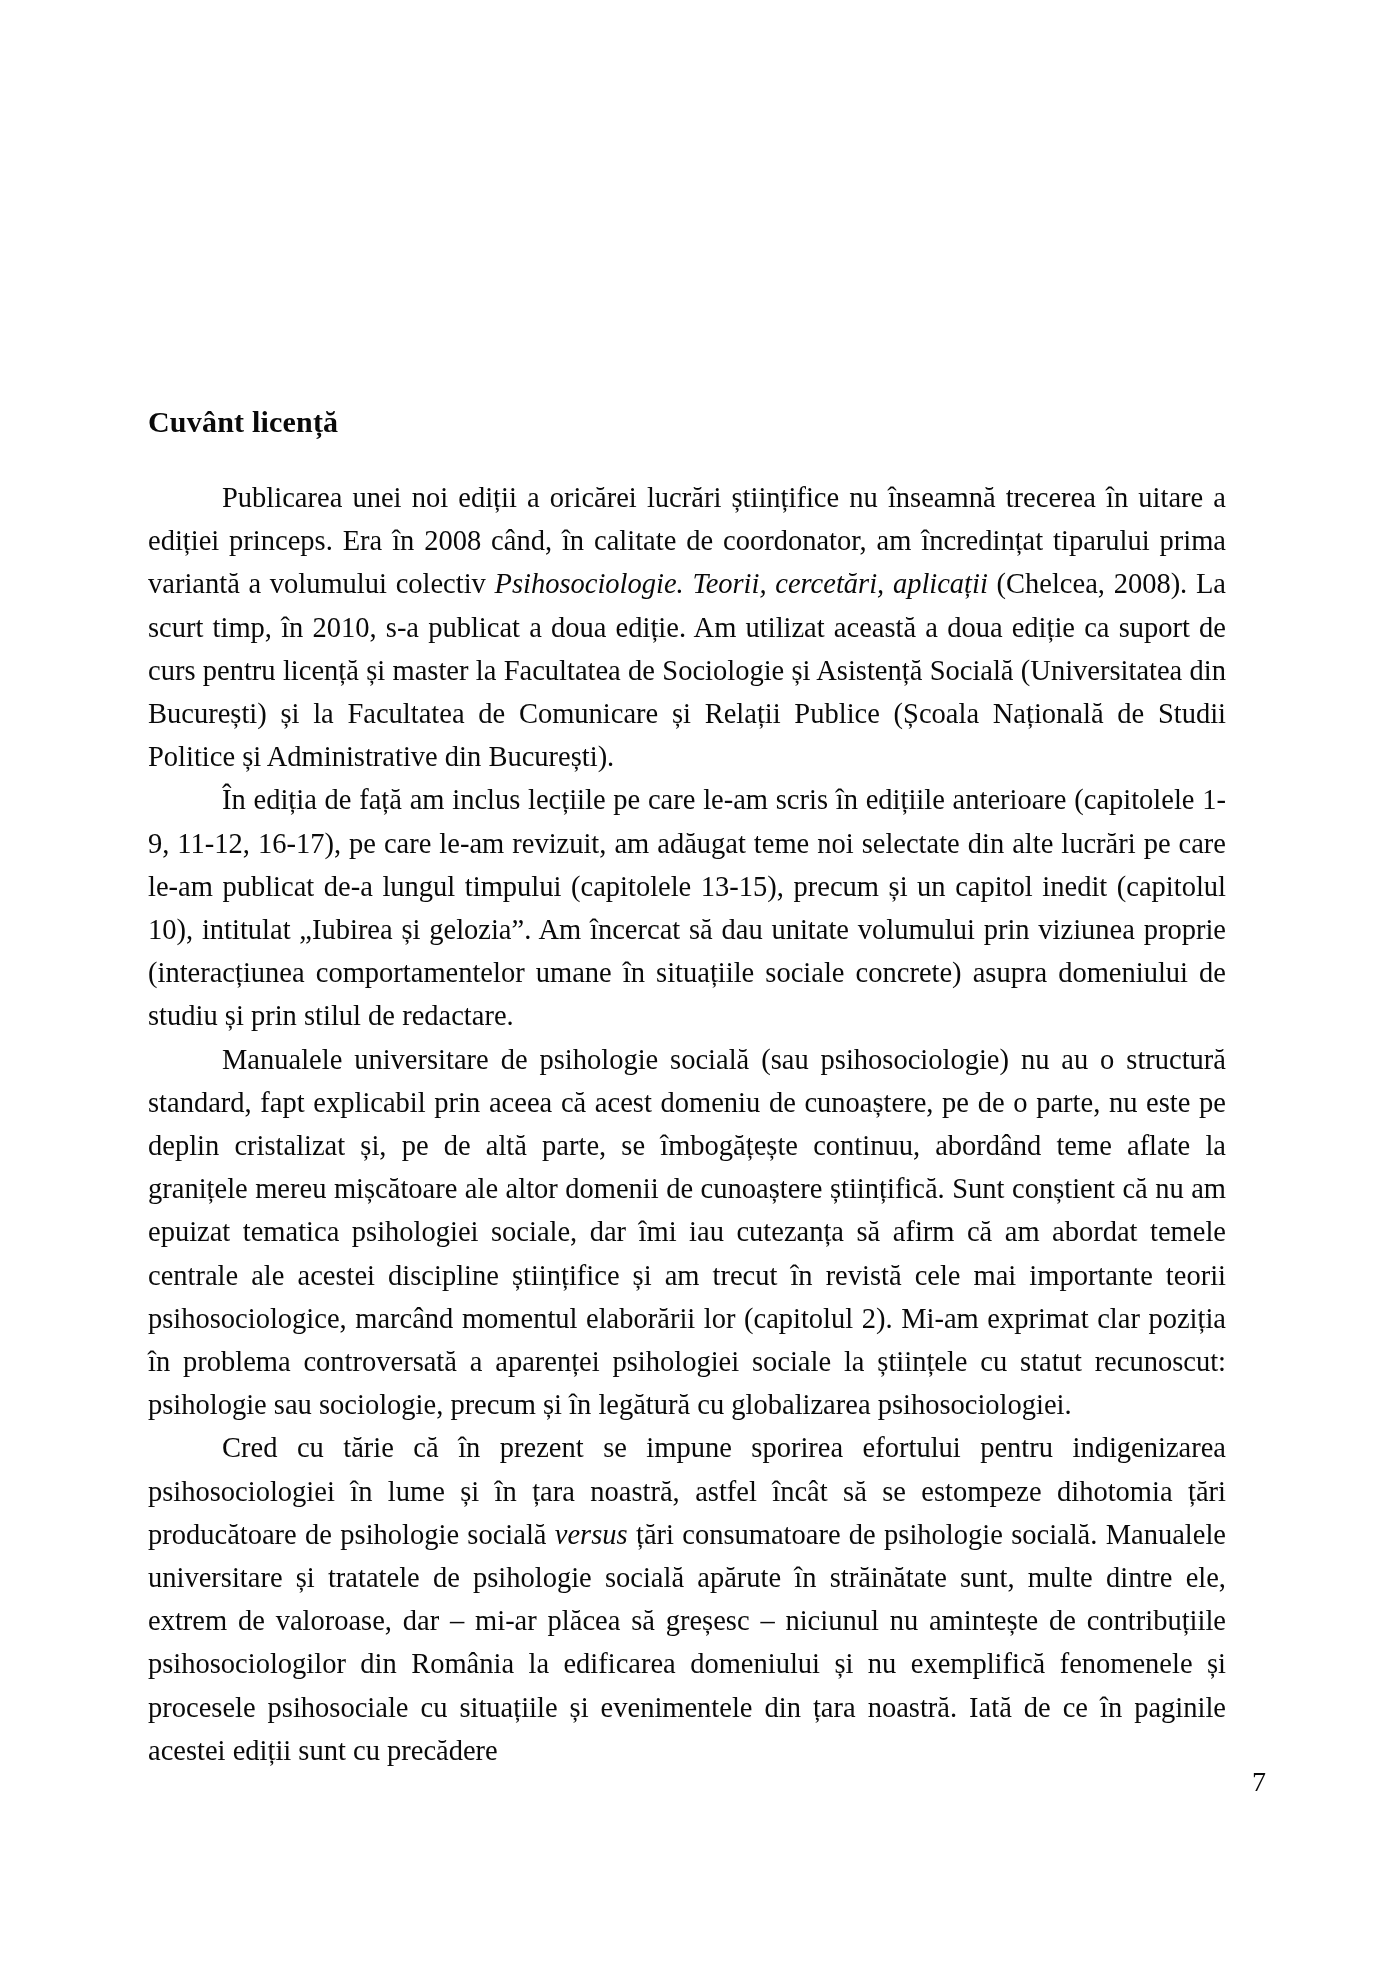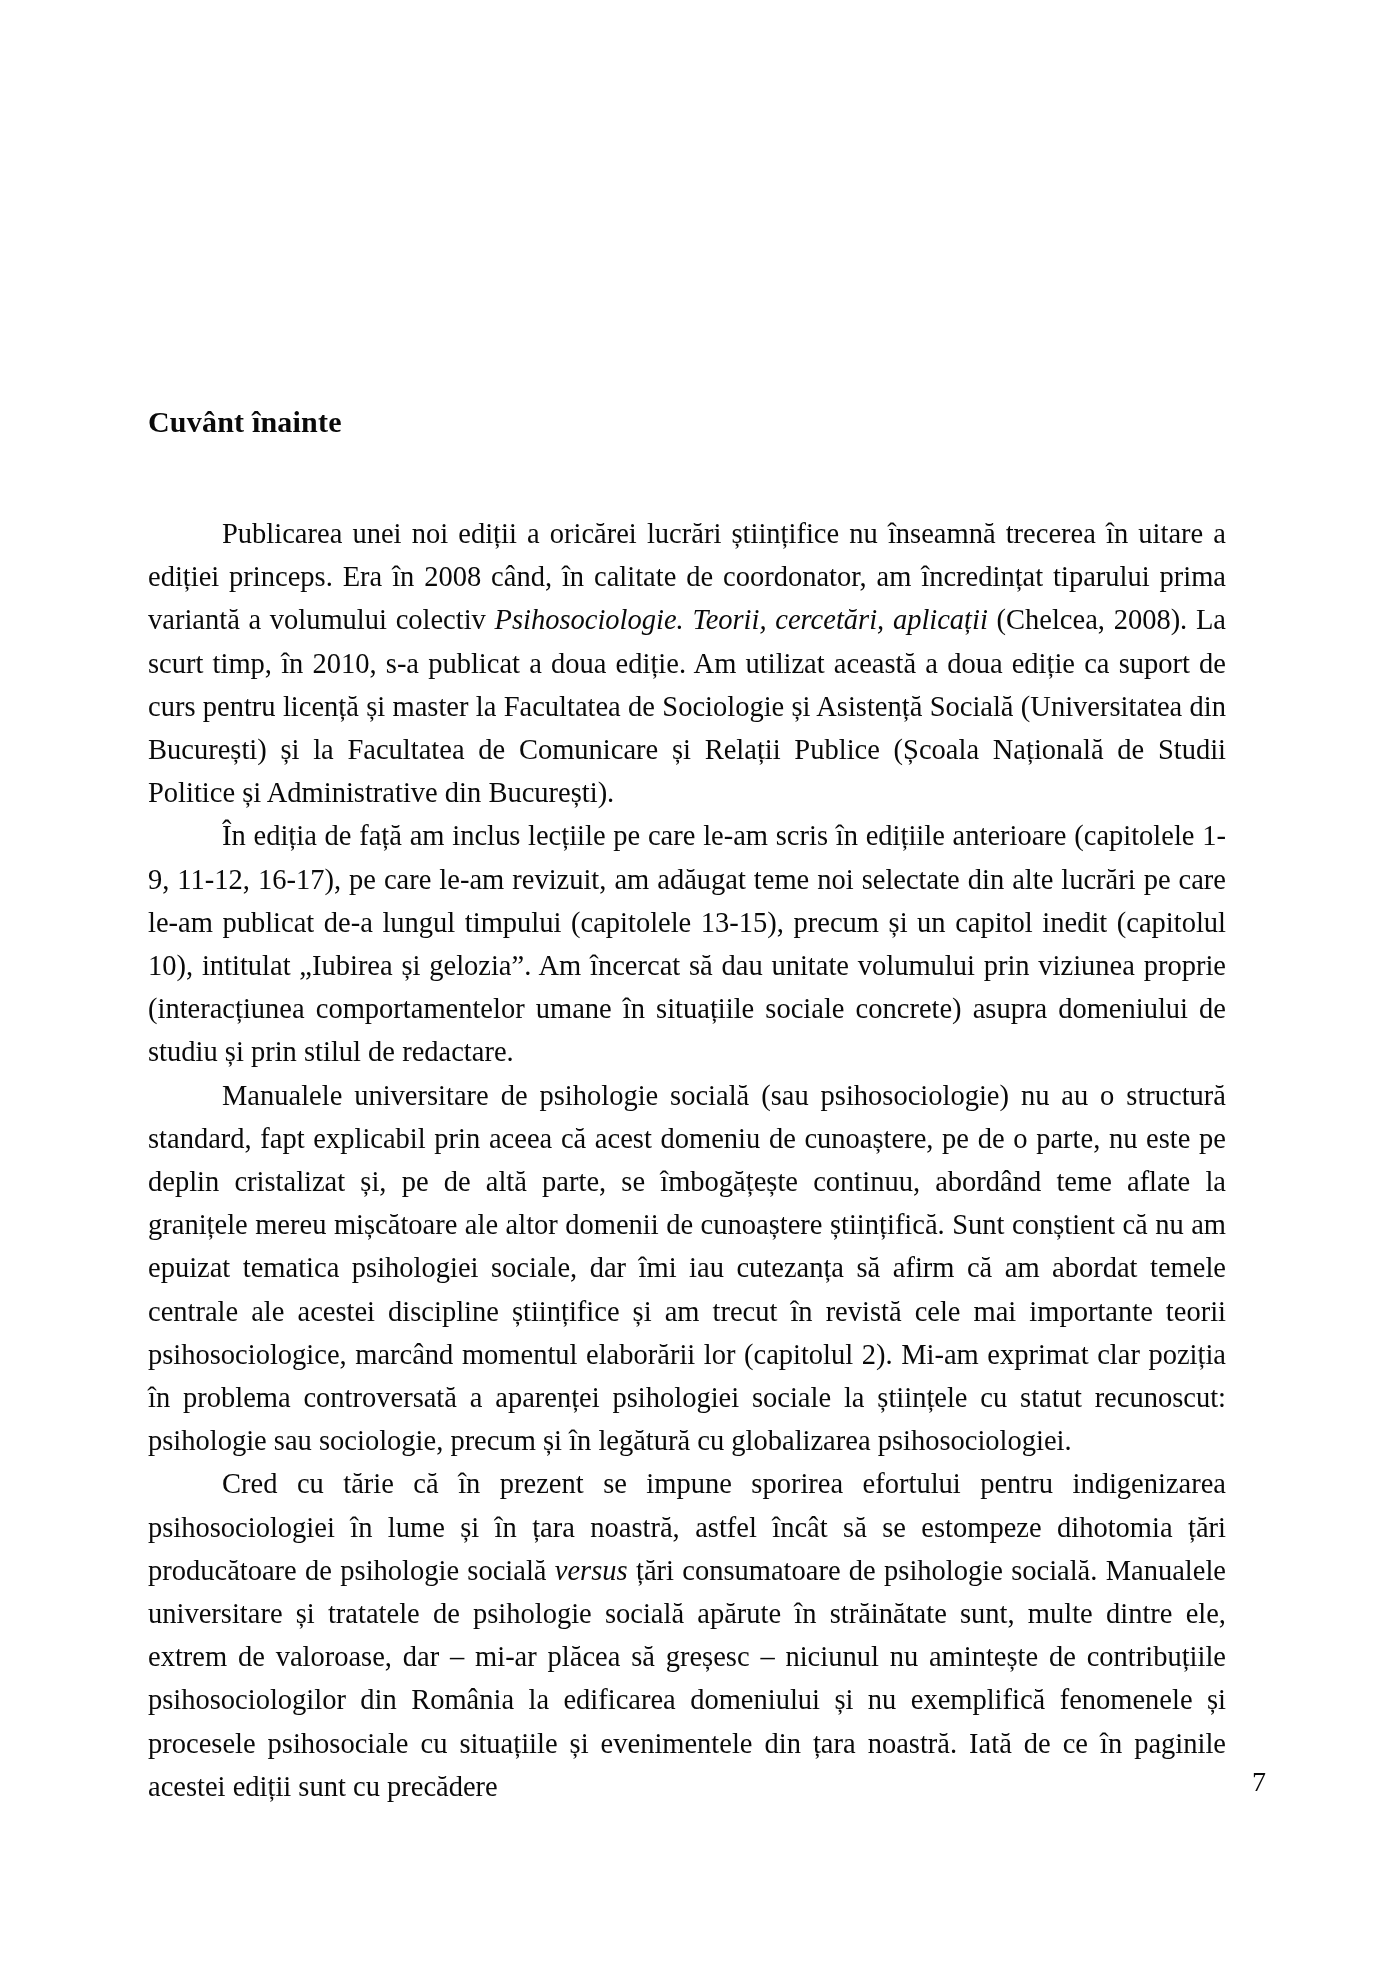--- a/index.html
+++ b/index.html
@@ -29,21 +29,21 @@
     width: 1078px;
   }
   .chapter-title {
     font-size: 30px;
     font-weight: bold;
     letter-spacing: 0.2px;
     margin: 0 0 0 0;
     line-height: 1.2;
   }
   .body-block {
-    margin-top: 72px;
+    margin-top: 36px;
   }
   p.para {
     margin: 0;
     font-size: 28.5px;
     line-height: 43.2px;
     text-align: justify;
     text-justify: inter-word;
     text-indent: 74px;
     hyphens: none;
     -webkit-hyphens: none;
@@ -64,21 +64,21 @@
     text-align: right;
   }
 </style>
 </head>
 <body>
 
 <div class="page">
 
   <div class="content">
 
-    <h1 class="chapter-title">Cuvânt înainte</h1>
+    <h1 class="chapter-title">Cuvânt licență</h1>
 
     <div class="body-block">
       <p class="para"><span>Publicarea unei noi ediții a oricărei lucrări științifice nu înseamnă trecerea în uitare a ediției princeps. Era în 2008 când, în calitate de coordonator, am încredințat tiparului prima variantă a volumului colectiv </span><span class="it">Psihosociologie. Teorii, cercetări, aplicații</span><span> (Chelcea, 2008). La scurt timp, în 2010, s-a publicat a doua ediție. Am utilizat această a doua ediție ca suport de curs pentru licență și master la Facultatea de Sociologie și Asistență Socială (Universitatea din București) și la Facultatea de Comunicare și Relații Publice (Școala Națională de Studii Politice și Administrative din București).</span></p>
       <p class="para"><span>În ediția de față am inclus lecțiile pe care le-am scris în edițiile anterioare (capitolele 1-9, 11-12, 16-17), pe care le-am revizuit, am adăugat teme noi selectate din alte lucrări pe care le-am publicat de-a lungul timpului (capitolele 13-15), precum și un capitol inedit (capitolul 10), intitulat „Iubirea și gelozia”. Am încercat să dau unitate volumului prin viziunea proprie (interacțiunea comportamentelor umane în situațiile sociale concrete) asupra domeniului de studiu și prin stilul de redactare.</span></p>
       <p class="para"><span>Manualele universitare de psihologie socială (sau psihosociologie) nu au o structură standard, fapt explicabil prin aceea că acest domeniu de cunoaștere, pe de o parte, nu este pe deplin cristalizat și, pe de altă parte, se îmbogățește continuu, abordând teme aflate la granițele mereu mișcătoare ale altor domenii de cunoaștere științifică. Sunt conștient că nu am epuizat tematica psihologiei sociale, dar îmi iau cutezanța să afirm că am abordat temele centrale ale acestei discipline științifice și am trecut în revistă cele mai importante teorii psihosociologice, marcând momentul elaborării lor (capitolul 2). Mi-am exprimat clar poziția în problema controversată a aparenței psihologiei sociale la științele cu statut recunoscut: psihologie sau sociologie, precum și în legătură cu globalizarea psihosociologiei.</span></p>
       <p class="para"><span>Cred cu tărie că în prezent se impune sporirea efortului pentru indigenizarea psihosociologiei în lume și în țara noastră, astfel încât să se estompeze dihotomia țări producătoare de psihologie socială </span><span class="it">versus</span><span> țări consumatoare de psihologie socială. Manualele universitare și tratatele de psihologie socială apărute în străinătate sunt, multe dintre ele, extrem de valoroase, dar – mi-ar plăcea să greșesc – niciunul nu amintește de contribuțiile psihosociologilor din România la edificarea domeniului și nu exemplifică fenomenele și procesele psihosociale cu situațiile și evenimentele din țara noastră. Iată de ce în paginile acestei ediții sunt cu precădere</span></p>
     </div>
 
   </div>
 

